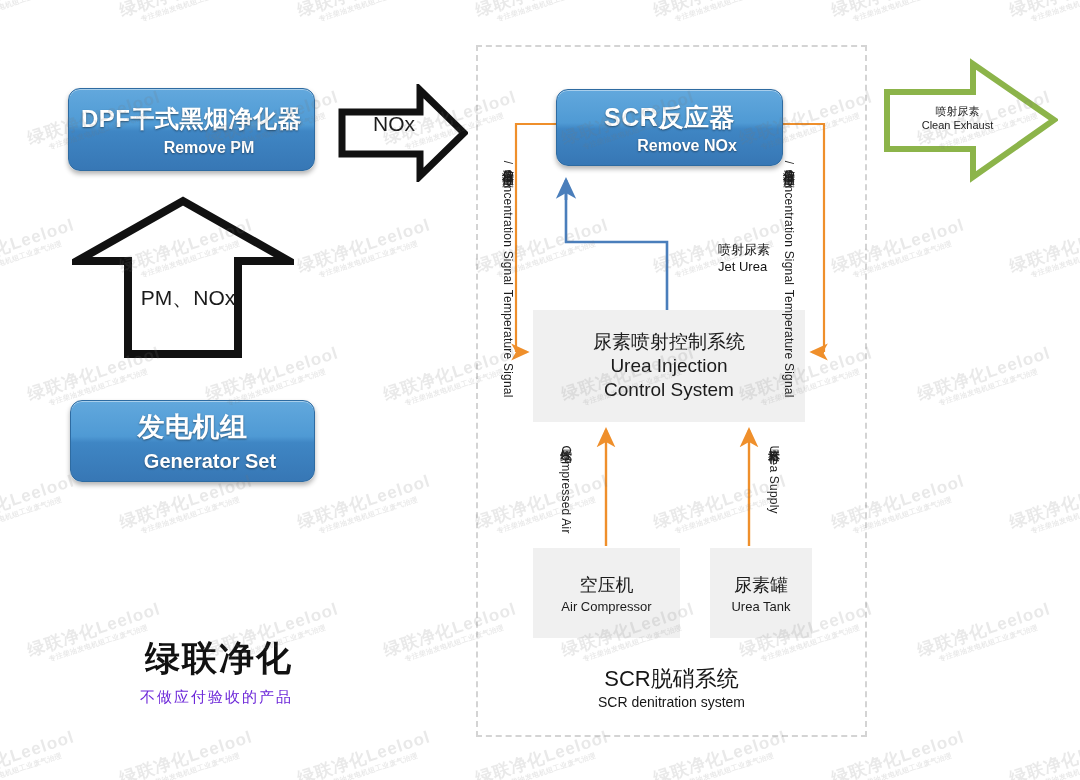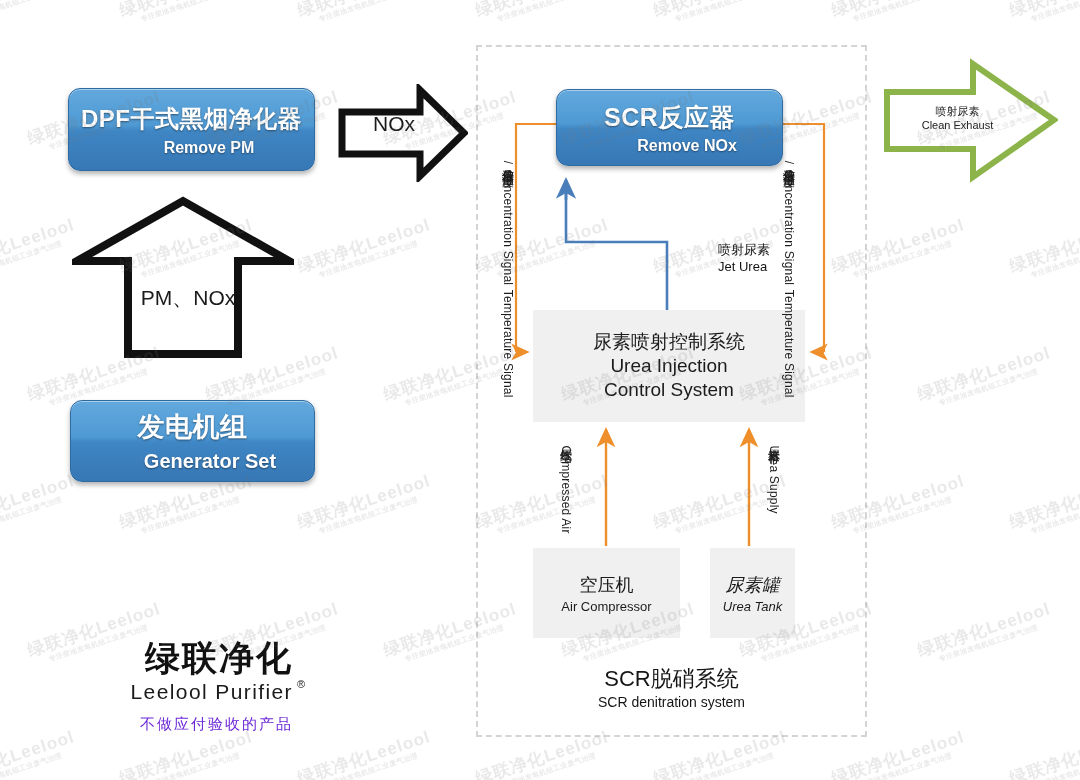--- a/index.html
+++ b/index.html
@@ -59,21 +59,21 @@
     background: #f0f0f0;
     display: flex; flex-direction: column;
     align-items: center; justify-content: center;
     color: #1b1b1b; z-index: 15;
   }
   #uics-box { left: 533px; top: 310px; width: 272px; height: 112px; }
   #uics-box .cn { font-size: 19px; line-height: 1.28; }
   #uics-box .en { font-size: 19px; line-height: 1.28; }
 
   #air-box  { left: 533px; top: 548px; width: 147px; height: 90px; }
-  #urea-box { left: 710px; top: 548px; width: 85px;  height: 90px; font-style: italic; }
+  #urea-box { left: 710px; top: 548px; width: 102px;  height: 90px; }
   .graybox.small .cn { font-size: 18px; margin-bottom: 2px; }
   .graybox.small .en { font-size: 13px; text-align: center; }
 
   
   #scr-system-area {
     position: absolute;
     left: 476px; top: 45px; width: 391px; height: 692px;
     border: 2px dashed #d4d4d4;
     z-index: 5;
   }
@@ -256,24 +256,20 @@
     <span class="en">Jet Urea</span>
   </div>
 
   <div id="scr-system-title">
     <span class="cn">SCR脱硝系统</span>
     <span class="en">SCR denitration system</span>
   </div>
 
   <div id="logo-block">
     <div id="logo-cn">绿联净化</div>
-    <div id="logo-en-row">
-      <span id="logo-en">Leelool Purifier</span>
-      <span id="logo-reg">®</span>
-    </div>
     <div id="logo-slogan">不做应付验收的产品</div>
   </div>
 
   <div class="wm-layer" id="wm-layer">
       <div class="wm" style="left: -60px; top: -20px;">
         <span class="wm-a">绿联净化Leelool</span>
         <span class="wm-b">专注柴油发电机组工业废气治理</span>
       </div>
       <div class="wm" style="left: 118px; top: -20px;">
         <span class="wm-a">绿联净化Leelool</span>

